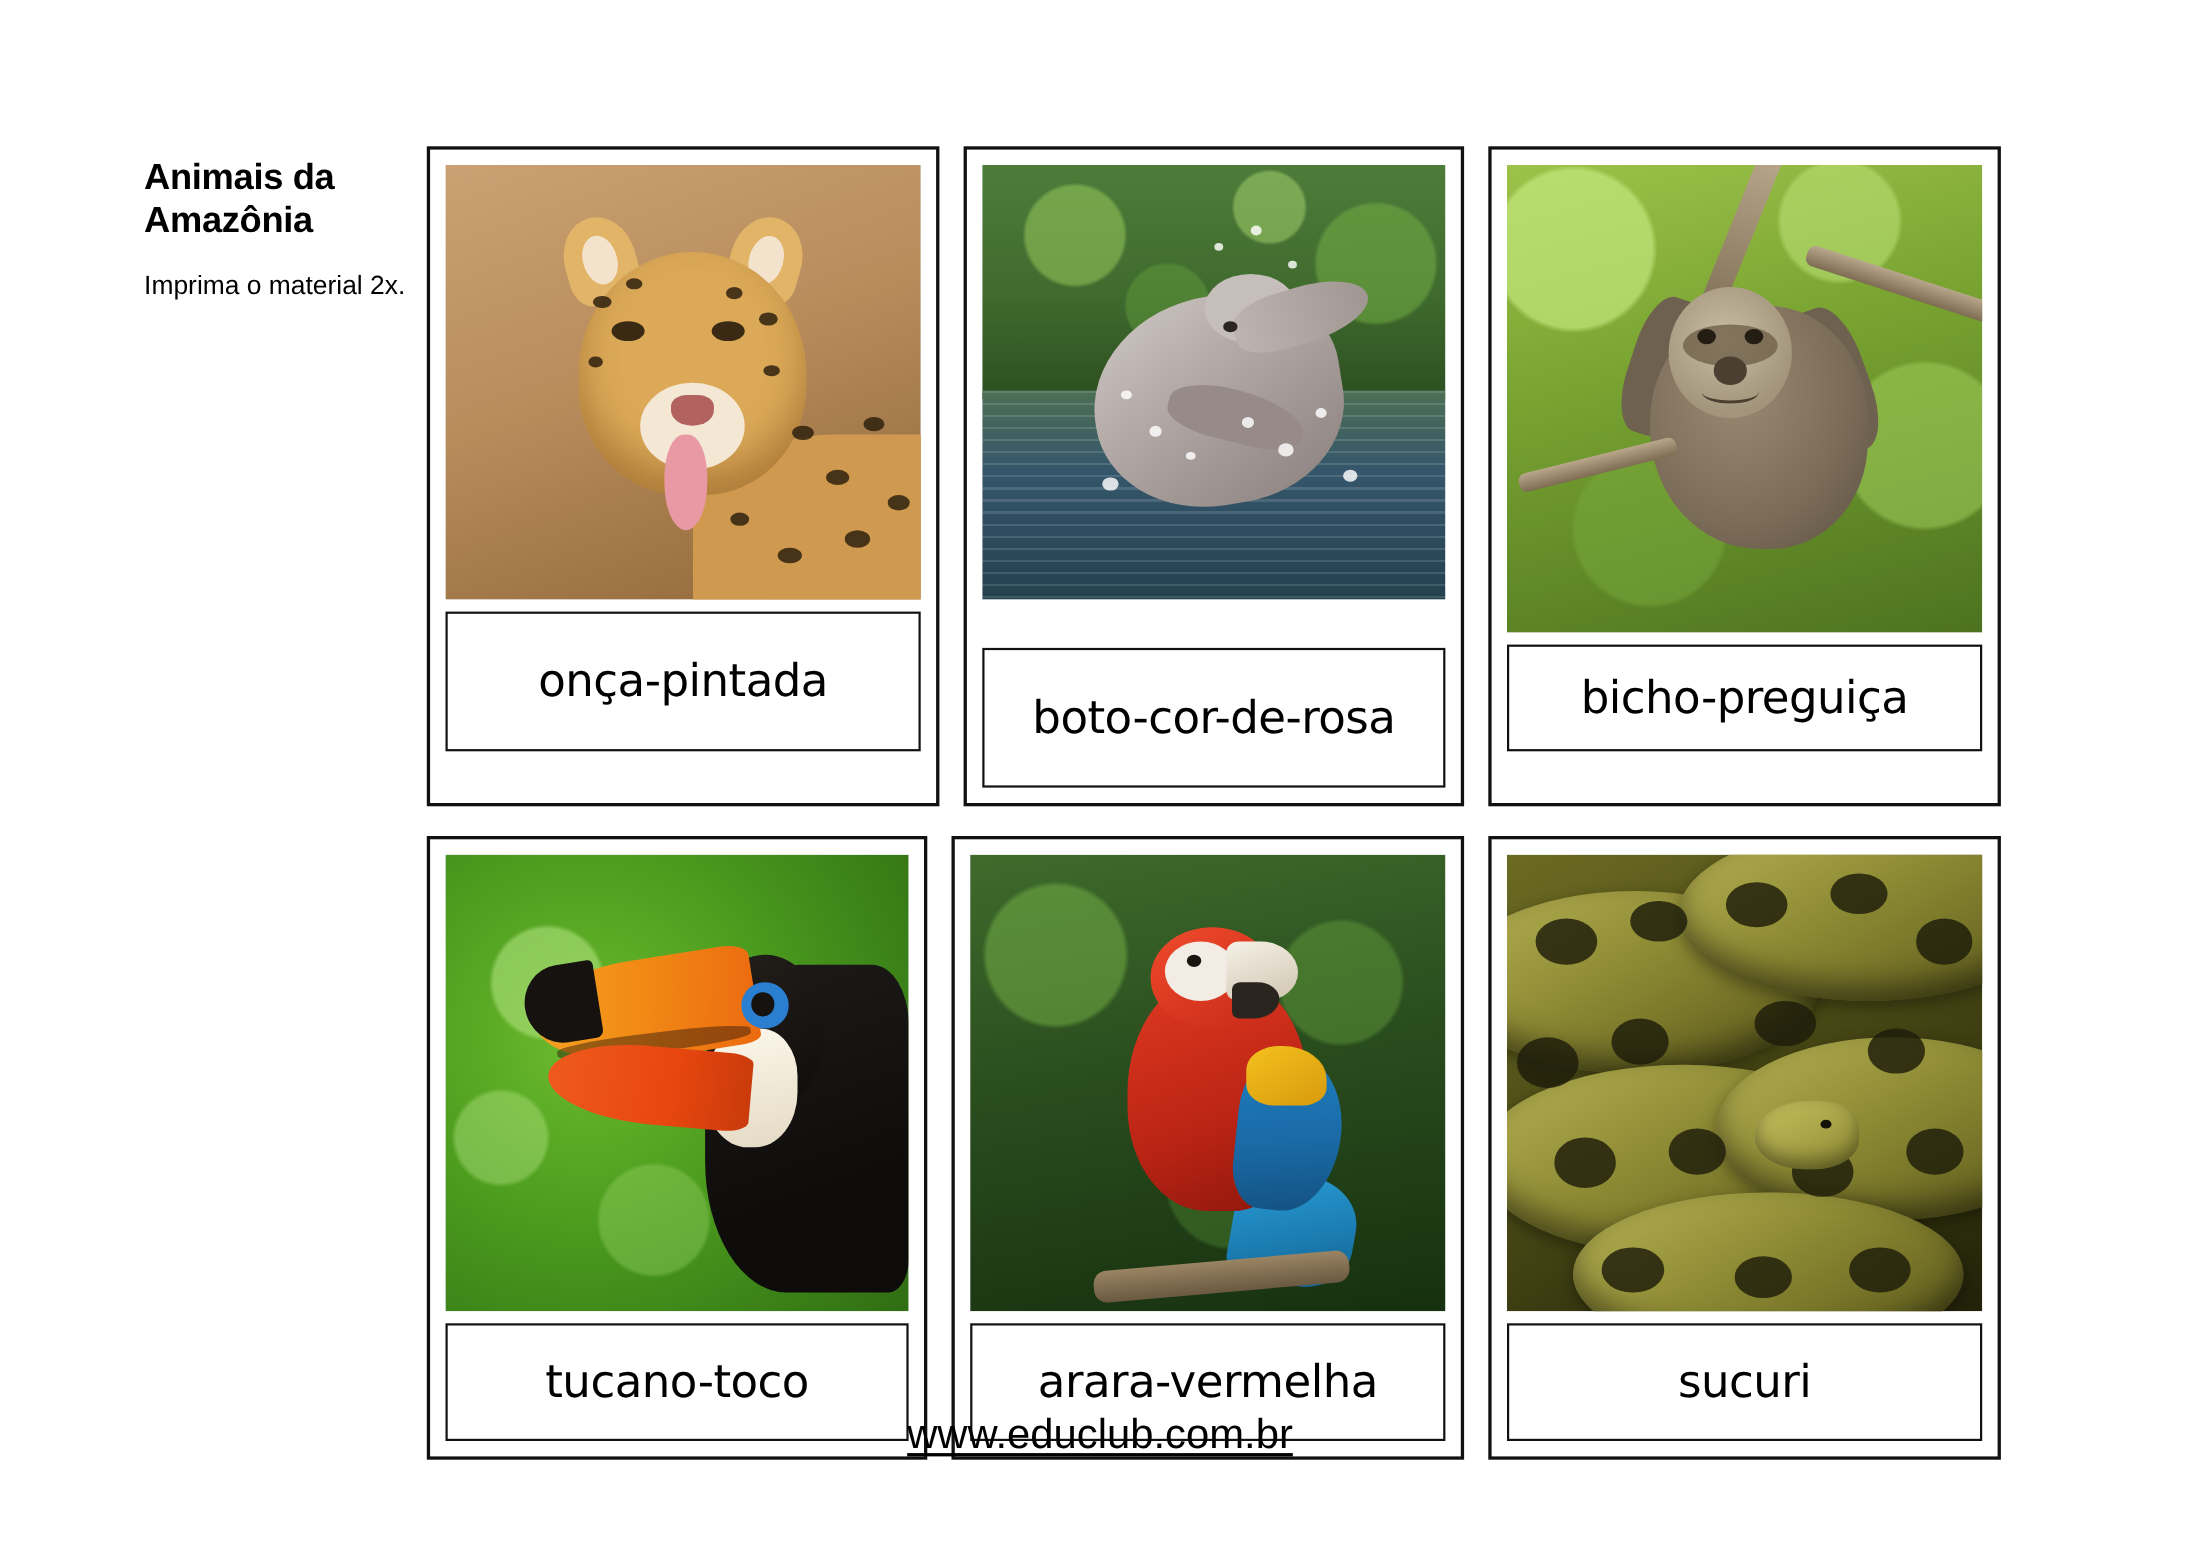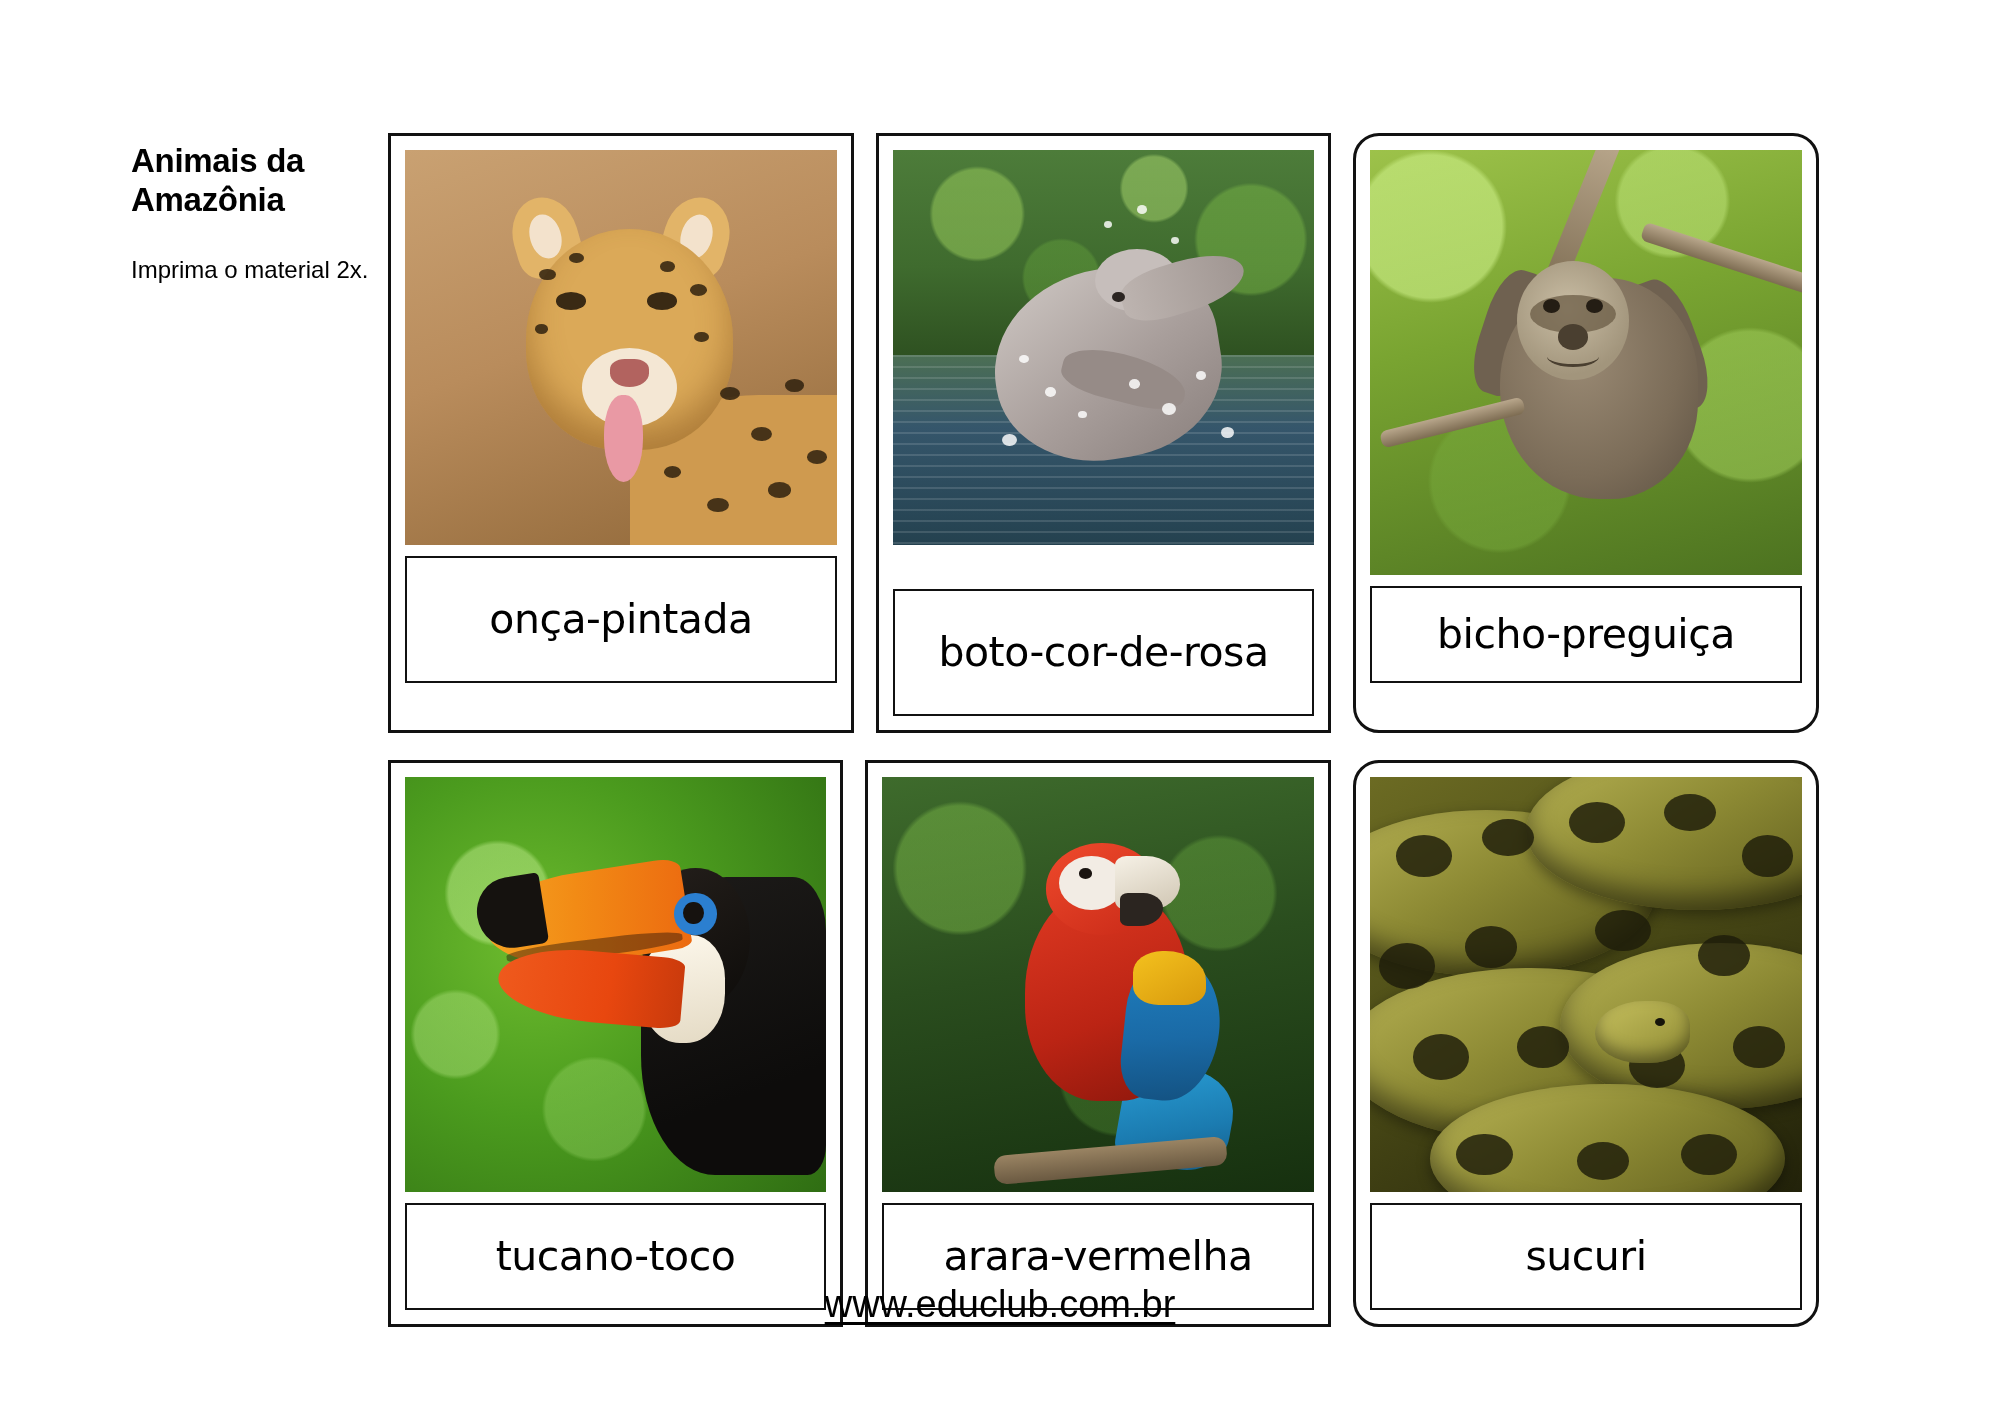--- a/index.html
+++ b/index.html
@@ -12,21 +12,21 @@
   }
   .page { position:relative; width:1616px; height:1414px; background:#fff; }
 
   
   .intro { position:absolute; left:131px; top:142px; width:252px; }
   .intro h1 {
     font-size:33px; line-height:1.18; font-weight:700;
     letter-spacing:-0.3px; margin-bottom:5px;
   }
   .intro p { font-size:24px; line-height:1.33; font-weight:400; }
-  .intro .p2 { margin-top:34px; }
+  .intro .p2 { margin-top:24px; }
 
   
   .grid { position:absolute; left:388px; top:133px; }
   .row { display:flex; }
   .row + .row { margin-top:27px; }
 
   .card {
     border:3px solid #111;
     background:#fff;
     padding:14px;
@@ -54,21 +54,21 @@
     font-size:41px;
     font-weight:400;
     letter-spacing:-0.5px;
     line-height:1;
     white-space:nowrap;
   }
 
   
   .c-w1 { width:466px; }
   .c-w2 { width:455px; }
-  .c-w3 { width:466px;border-radius:26px; }
+  .c-w3 { width:466px; }
   .ph-a { height:395px; }
   .ph-b { height:395px; }
   .ph-c { height:425px; }
   .ph-d { height:415px; }
   .lb-a { height:127px; }
   .lb-b { height:127px;margin-top:44px; }
   .lb-c { height:97px; }
   .lb-d { height:107px; }
 
   

